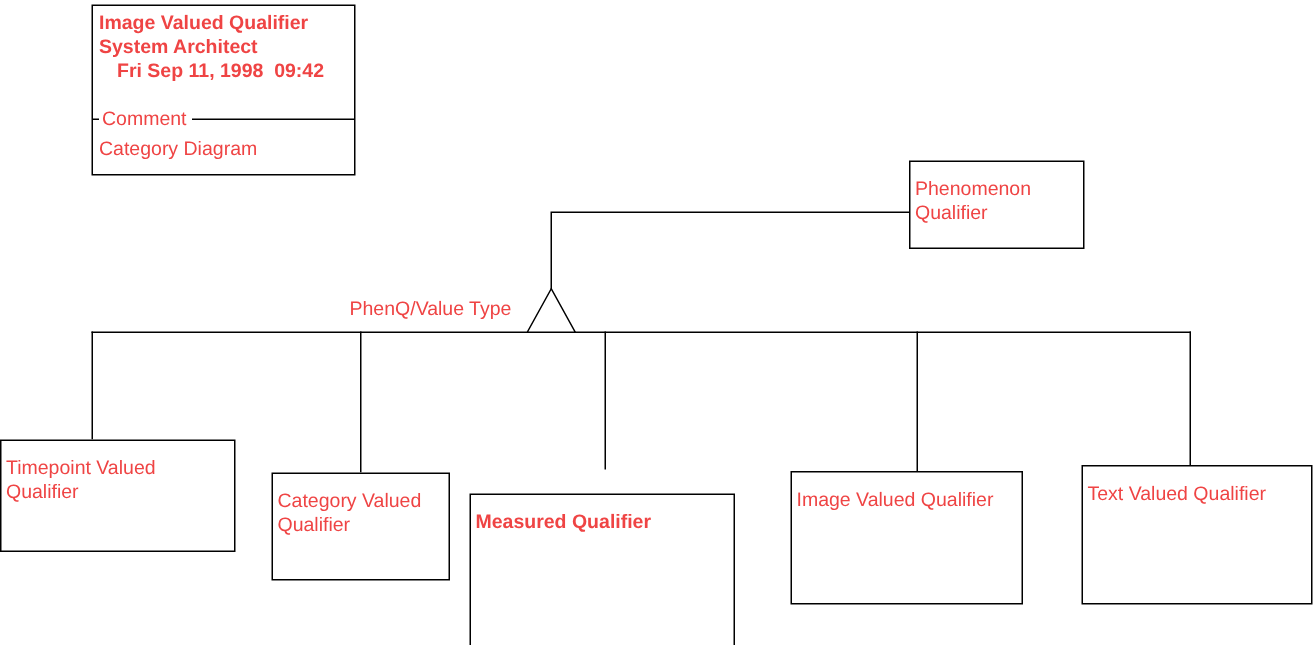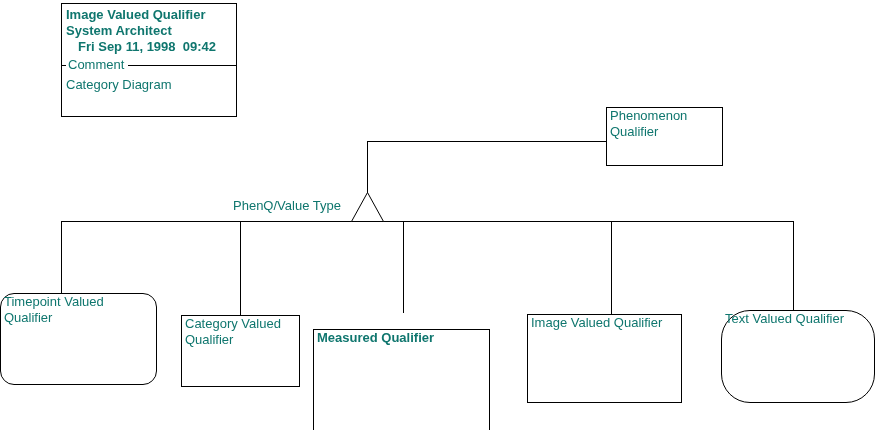--- a/index.html
+++ b/index.html
@@ -4,41 +4,41 @@
 <style>
   * { margin: 0; padding: 0; box-sizing: border-box; }
   html, body { background: #ffffff; }
   body { font-family: "Liberation Sans", sans-serif; }
 
   .canvas {
     position: relative;
     width: 876px;
     height: 430px;
     background: #ffffff;
-    color: #0f766e;
+    color: #ef4444;
     font-size: 13px;
     overflow: hidden;
   }
 
   
   .node {
     position: absolute;
     border: 1px solid #000000;
     background: #ffffff;
-    padding: 0 3px;
+    padding: 10px 3px;
     line-height: 16px;
   }
 
   .b-title     { left: 61px;  top: 3px;   width: 176px; height: 114px; padding: 3px 4px; }
   .b-parent    { left: 606px; top: 107px; width: 117px; height: 59px; }
-  .b-timepoint { left: 0px;   top: 293px; width: 157px; height: 92px; border-radius: 14px; }
+  .b-timepoint { left: 0px;   top: 293px; width: 157px; height: 75px; }
   .b-category  { left: 181px; top: 315px; width: 119px; height: 72px; }
   .b-measured  { left: 313px; top: 313px; width: 177px; height: 132px; font-weight: bold; margin-top: 16px; }
   .b-image     { left: 527px; top: 314px; width: 155px; height: 89px; }
-  .b-text      { left: 721px; top: 310px; width: 154px; height: 93px; border-radius: 29px; }
+  .b-text      { left: 721px; top: 310px; width: 154px; height: 93px; }
 
   .bold { font-weight: bold; }
   .pre  { white-space: pre; margin-left: 12px; }
 
   
   .line { position: absolute; background: #000000; }
   .l-parent-h      { left: 368px; top: 141px; width: 238px; height: 1px; }
   .l-parent-v      { left: 367px; top: 141px; width: 1px;  height: 52px; }
   .l-main-h        { left: 61px;  top: 221px; width: 733px; height: 1px; }
   .l-drop-timepoint{ left: 61px;  top: 221px; width: 1px;  height: 72px; }
@@ -48,21 +48,21 @@
   .l-drop-text     { left: 793px; top: 221px; width: 1px;  height: 89px; }
 
   .triangle { position: absolute; left: 351px; top: 192px; width: 33px; height: 30px; }
 
   .rel-label { position: absolute; left: 233px; top: 198px; line-height: 16px; text-align: center; }
 
   
   .divider {
     display: flex;
     align-items: center;
-    margin: 2px -4px 4px -4px;
+    margin: 16px -4px 4px -4px;
     line-height: 16px;
   }
   .divider .dash { width: 4px; height: 1px; background: #000000; margin-right: 2px; flex: 0 0 auto; }
   .divider .rule { flex: 1 1 auto; height: 1px; background: #000000; margin-left: 4px; }
 </style>
 </head>
 <body>
 
 <div class="canvas">
 

